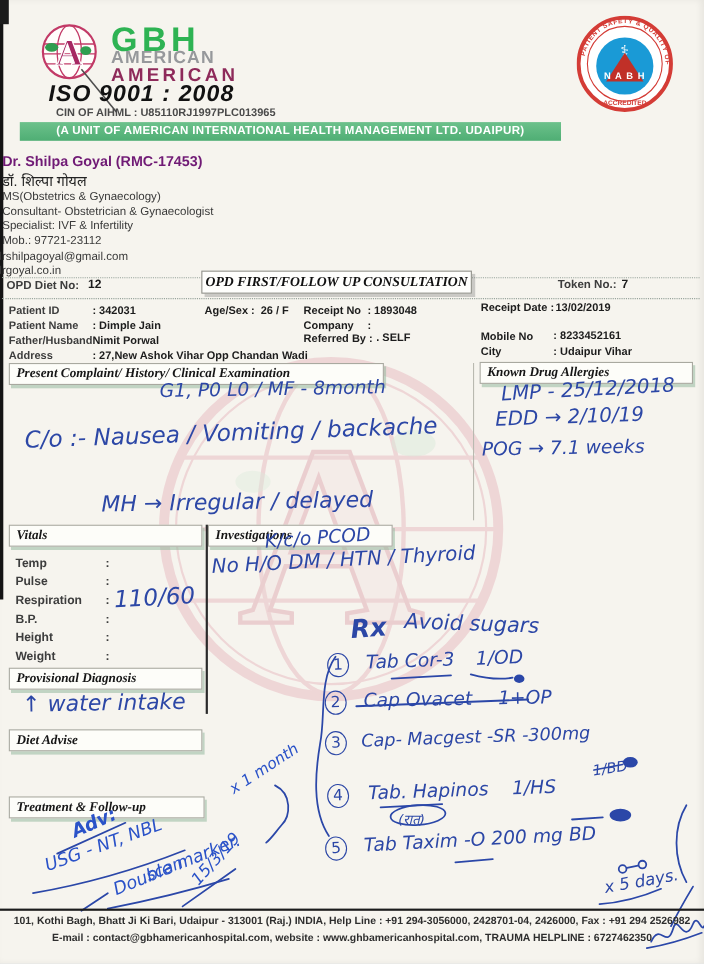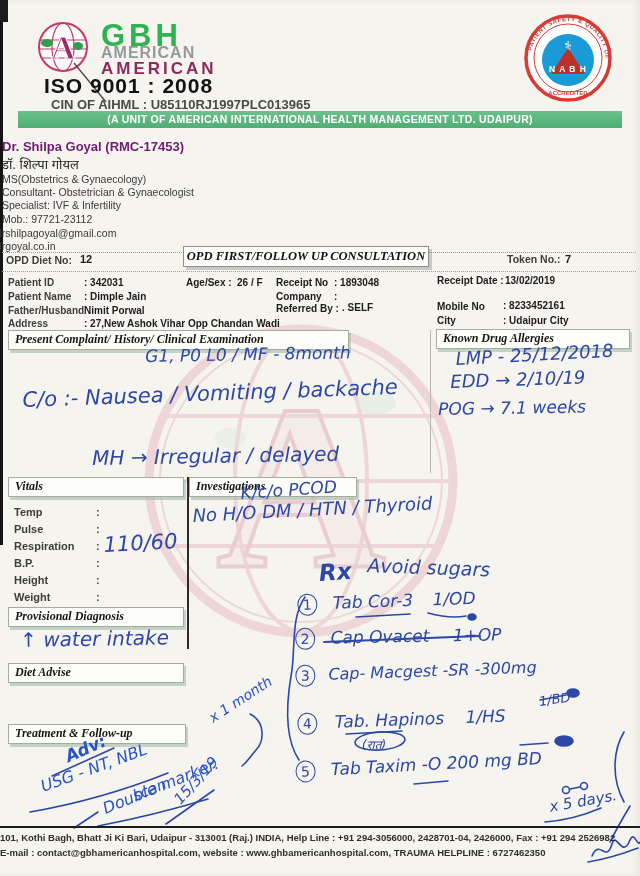--- a/index.html
+++ b/index.html
@@ -21,21 +21,21 @@
         font-size:12.5px;color:#111;padding:2px 0;}
   .dotline{position:absolute;border-top:1px dotted #97a39b;height:0;}
   
   .hw{position:absolute;font-family:"DejaVu Sans",sans-serif;font-style:italic;
       color:#2c47a6;white-space:nowrap;transform-origin:left top;}
   .hw2{color:#2a52c8;}
   .circ{display:inline-flex;align-items:center;justify-content:center;
         width:18px;height:20px;border:1.6px solid #2c47a6;border-radius:50%;
         font-size:14px;font-style:normal;}
   .brand{font-weight:700;letter-spacing:2px;}
-  .footer-line{position:absolute;left:0;width:640px;
+  .footer-line{position:absolute;left:0;width:640px;text-align:center;
         font-size:9.5px;font-weight:700;color:#2e2e2e;}
   svg{display:block;}
 </style>
 </head>
 <body>
 
 <div class="page">
 
   <div class="abs" style="left:0;top:22;width:3px;height:545px;background:#141414;"></div>
   <div class="abs" style="left:0;top:24;width:8px;height:22px;background:#1b1b1b;"></div>
@@ -59,40 +59,40 @@
     <line x1="9" y1="33" x2="57" y2="33" stroke="#c23a67" stroke-width="1.2"></line>
     <line x1="12" y1="42" x2="54" y2="42" stroke="#c23a67" stroke-width="1.2"></line>
     <ellipse cx="17" cy="27" rx="6" ry="4" fill="#2f9e4f"></ellipse>
     <ellipse cx="48" cy="30" rx="5" ry="4" fill="#2f9e4f"></ellipse>
     <text x="33" y="43" text-anchor="middle" font-family="Liberation Serif,serif" font-weight="bold" font-size="34" fill="#a62862" stroke="#ffffff" stroke-width="1">A</text>
     <line x1="44" y1="47" x2="76" y2="86" stroke="#4d4d4d" stroke-width="1.4"></line>
   </svg>
   <div class="abs brand" style="left:101px;top:18px;font-size:31px;color:#2eb353;letter-spacing:4px;">GBH</div>
   <div class="abs brand" style="left:101px;top:44px;font-size:16px;color:#96989b;letter-spacing:1px;">AMERICAN</div>
   <div class="abs brand" style="left:101px;top:59px;font-size:17px;color:#8e2a5a;letter-spacing:3px;">AMERICAN</div>
-  <div class="abs" style="left:44px;top:74px;font-size:21px;font-weight:700;color:#121212;letter-spacing:1px;">ISO 9001 : 2008</div>
-  <div class="abs" style="left:51px;top:97px;font-size:13px;font-weight:600;color:#4a4a4a;">CIN OF AIHML : U85110RJ1997PLC013965</div>
+  <div class="abs" style="left:44px;top:74px;font-size:21px;font-weight:700;color:#121212;letter-spacing:1px;font-style:italic;">ISO 9001 : 2008</div>
+  <div class="abs" style="left:51px;top:97px;font-size:10px;font-weight:600;color:#4a4a4a;">CIN OF AIHML : U85110RJ1997PLC013965</div>
 
   <svg class="abs" style="left:524px;top:14px;" width="88" height="88" viewBox="0 0 88 88">
     <circle cx="44" cy="44" r="42" fill="#ffffff" stroke="#d43c36" stroke-width="3.5"></circle>
     <circle cx="44" cy="44" r="34" fill="none" stroke="#d43c36" stroke-width="1"></circle>
     <defs>
         <path id="nabhArc" d="M 44,44 m -37,0 a 37,37 0 1 1 74,0" fill="none"></path>
       </defs>
     <text font-size="6" fill="#d43c36" font-weight="bold" letter-spacing="0.6">
       <textPath href="#nabhArc" startOffset="6%">PATIENT SAFETY &amp; QUALITY OF CARE</textPath>
     </text>
     <circle cx="44" cy="46" r="26" fill="#1a9ad6"></circle>
     <text x="44" y="38" text-anchor="middle" font-size="15" fill="#ffffff">⚕</text>
     <path d="M 27,60 L 44,34 L 61,60 Z" fill="#c03028"></path>
     <text x="44" y="58" text-anchor="middle" font-size="8.5" font-weight="bold" fill="#ffffff" letter-spacing="1">N A B H</text>
     <text x="44" y="81" text-anchor="middle" font-size="6" font-weight="bold" fill="#d43c36">ACCREDITED</text>
   </svg>
 
-  <div class="abs" style="left:18px;top:111px;width:604px;height:17px;background:linear-gradient(#6cc18b,#4fae74);
+  <div class="abs" style="left:18px;top:111px;width:492px;height:17px;background:linear-gradient(#6cc18b,#4fae74);
               text-align:center;font-size:10.5px;font-weight:700;color:#ffffff;letter-spacing:.3px;line-height:17px;">
     <span>(A UNIT OF AMERICAN INTERNATIONAL HEALTH MANAGEMENT LTD. UDAIPUR)</span>
   </div>
 
   <div class="abs" style="left:2px;top:139px;font-size:13px;font-weight:700;color:#701a75;">Dr. Shilpa Goyal (RMC-17453)</div>
   <div class="abs" style="left:2px;top:155px;font-size:13px;color:#222;">डॉ. शिल्पा गोयल</div>
   <div class="abs doc" style="left:2px;top:173px;">MS(Obstetrics &amp; Gynaecology)</div>
   <div class="abs doc" style="left:2px;top:186px;">Consultant- Obstetrician &amp; Gynaecologist</div>
   <div class="abs doc" style="left:2px;top:199px;">Specialist: IVF &amp; Infertility</div>
   <div class="abs doc" style="left:2px;top:213px;">Mob.: 97721-23112</div>
@@ -128,21 +128,21 @@
   <div class="abs lbl" style="left:8px;top:305px;">Father/Husband</div>
   <div class="abs val" style="left:84px;top:305px;font-weight:600;">Nimit Porwal</div>
   <div class="abs val" style="left:276px;top:303px;">Referred By :</div>
   <div class="abs val" style="left:342px;top:302px;">.  SELF</div>
   <div class="abs val" style="left:437px;top:301px;">Mobile No</div>
   <div class="abs val" style="left:503px;top:300px;">: 8233452161</div>
 
   <div class="abs lbl" style="left:8px;top:318px;">Address</div>
   <div class="abs val" style="left:84px;top:318px;font-weight:600;">: 27,New Ashok Vihar  Opp Chandan Wadi</div>
   <div class="abs val" style="left:437px;top:315px;">City</div>
-  <div class="abs val" style="left:503px;top:315px;">: Udaipur City</div>
+  <div class="abs val" style="left:503px;top:315px;">: Udaipur Vihar</div>
 
   <div class="shdr" style="left:8px;top:330px;width:341px;"><span>Present Complaint/ History/ Clinical Examination</span></div>
   <div class="shdr" style="left:436px;top:329px;width:194px;"><span>Known Drug Allergies</span></div>
   <div class="shdr" style="left:8px;top:477px;width:176px;"><span>Vitals</span></div>
   <div class="shdr" style="left:189px;top:477px;width:168px;"><span>Investigations</span></div>
   <div class="shdr" style="left:8px;top:607px;width:176px;"><span>Provisional Diagnosis</span></div>
   <div class="shdr" style="left:8px;top:724px;width:178px;"><span>Treatment &amp; Follow-up</span></div>
   <div class="shdr" style="left:8px;top:663px;width:176px;"><span>Diet Advise</span></div>
 
   <div class="abs" style="left:187px;top:477px;width:2px;height:172px;background:#2a2a2a;"></div>

